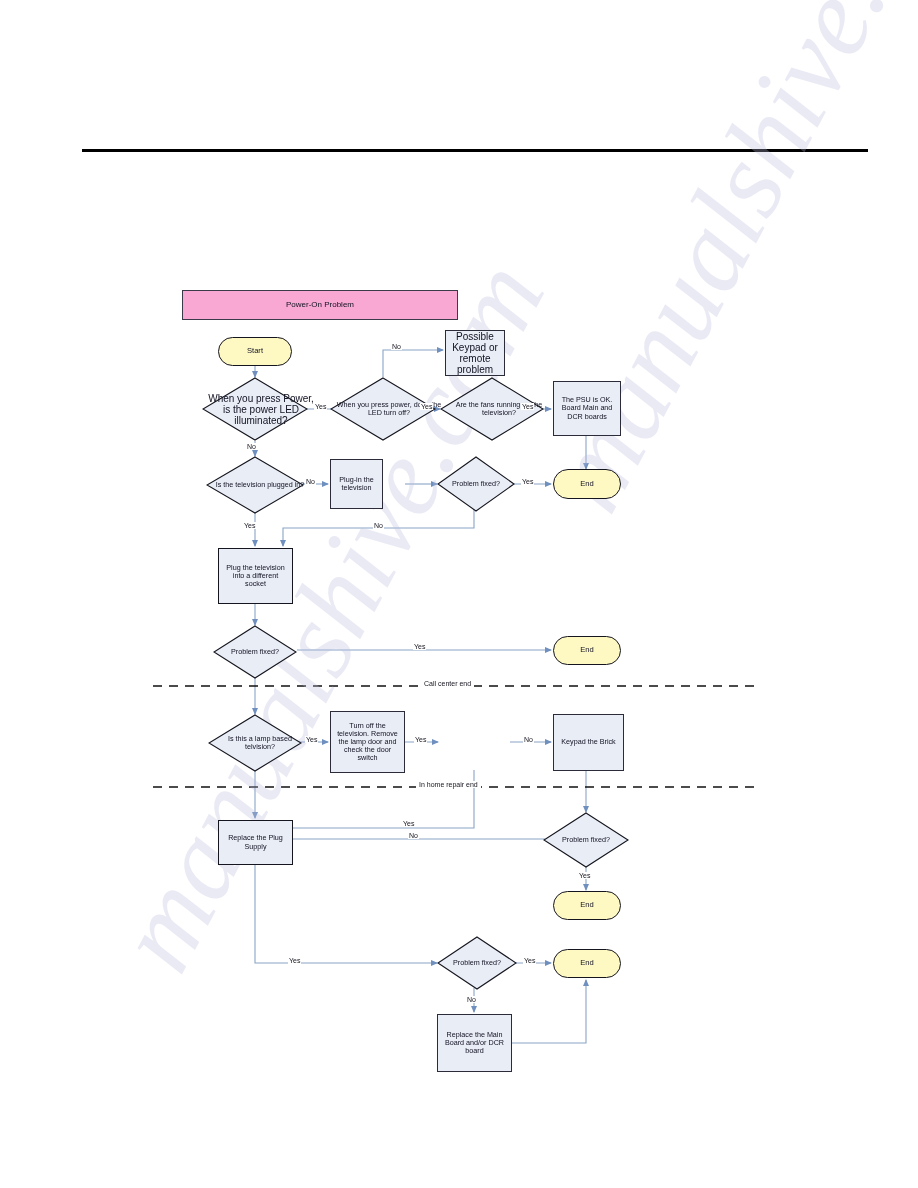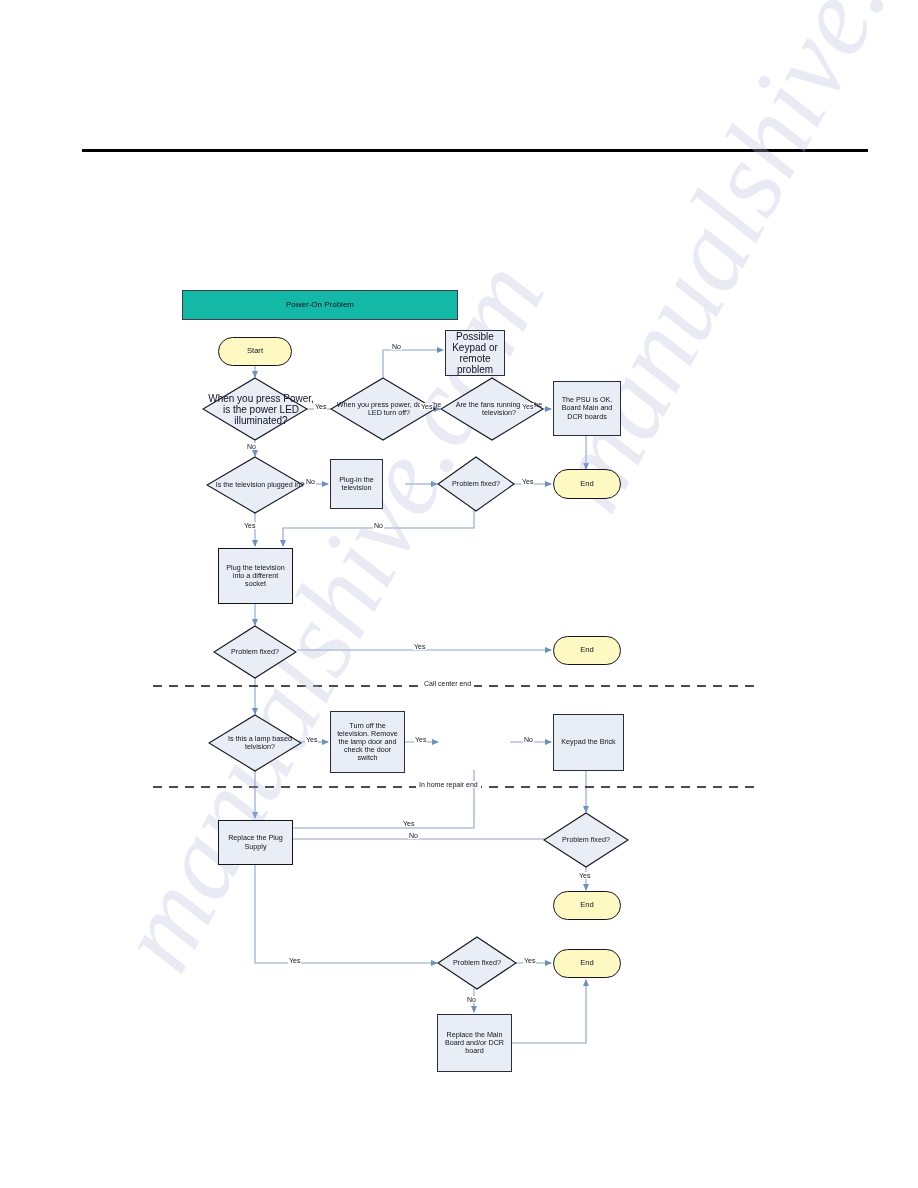--- a/index.html
+++ b/index.html
@@ -52,21 +52,21 @@
     z-index: 3;
   }
   .box {
     background: #e9edf5;
     border: 1px solid #2b2b3a;
   }
   .box.thick {
     border: 1.4px solid #15151f;
   }
   .title-box {
-    background: #14b8a6;
+    background: #f9a8d4;
     border: 1px solid #3a3a48;
   }
   .terminator {
     background: #fef9c3;
     border: 1.5px solid #15151f;
     border-radius: 999px;
   }
   .diamond-wrap {
     position: absolute;
     z-index: 3;

